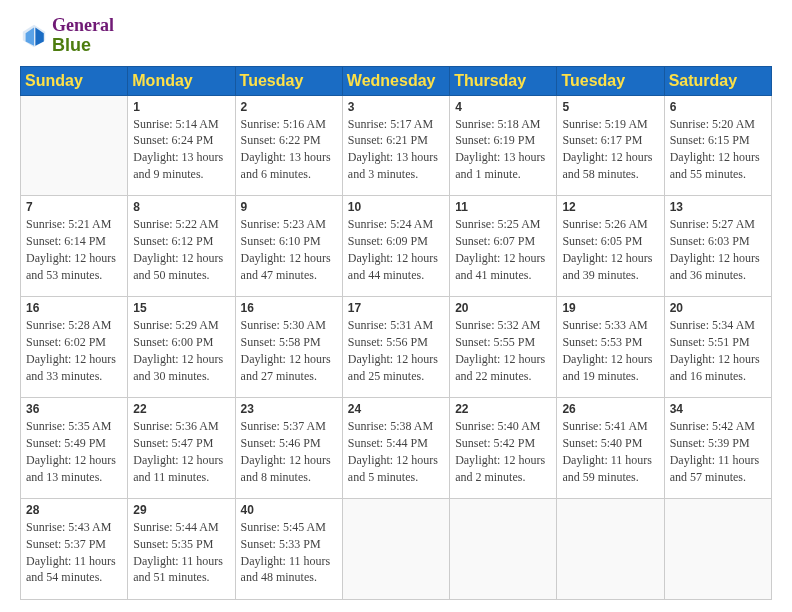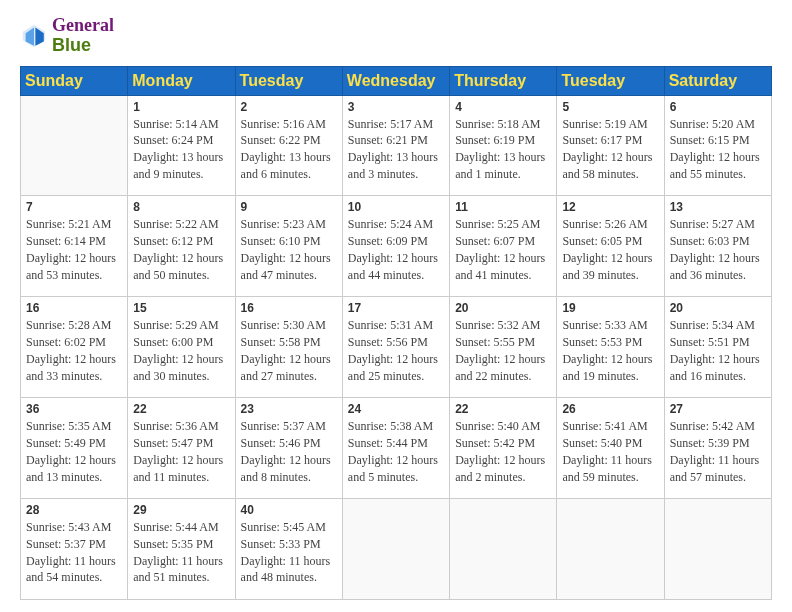--- a/index.html
+++ b/index.html
@@ -243,21 +243,21 @@
           </td>
           <td>
             <div class="day-num">22</div>
             <div class="day-info">Sunrise: 5:40 AM<br>Sunset: 5:42 PM<br>Daylight: 12 hours and 2 minutes.</div>
           </td>
           <td>
             <div class="day-num">26</div>
             <div class="day-info">Sunrise: 5:41 AM<br>Sunset: 5:40 PM<br>Daylight: 11 hours and 59 minutes.</div>
           </td>
           <td>
-            <div class="day-num">27</div>
+            <div class="day-num">34</div>
             <div class="day-info">Sunrise: 5:42 AM<br>Sunset: 5:39 PM<br>Daylight: 11 hours and 57 minutes.</div>
           </td>
         </tr>
         <tr class="last-row">
           <td>
             <div class="day-num">28</div>
             <div class="day-info">Sunrise: 5:43 AM<br>Sunset: 5:37 PM<br>Daylight: 11 hours and 54 minutes.</div>
           </td>
           <td>
             <div class="day-num">29</div>

